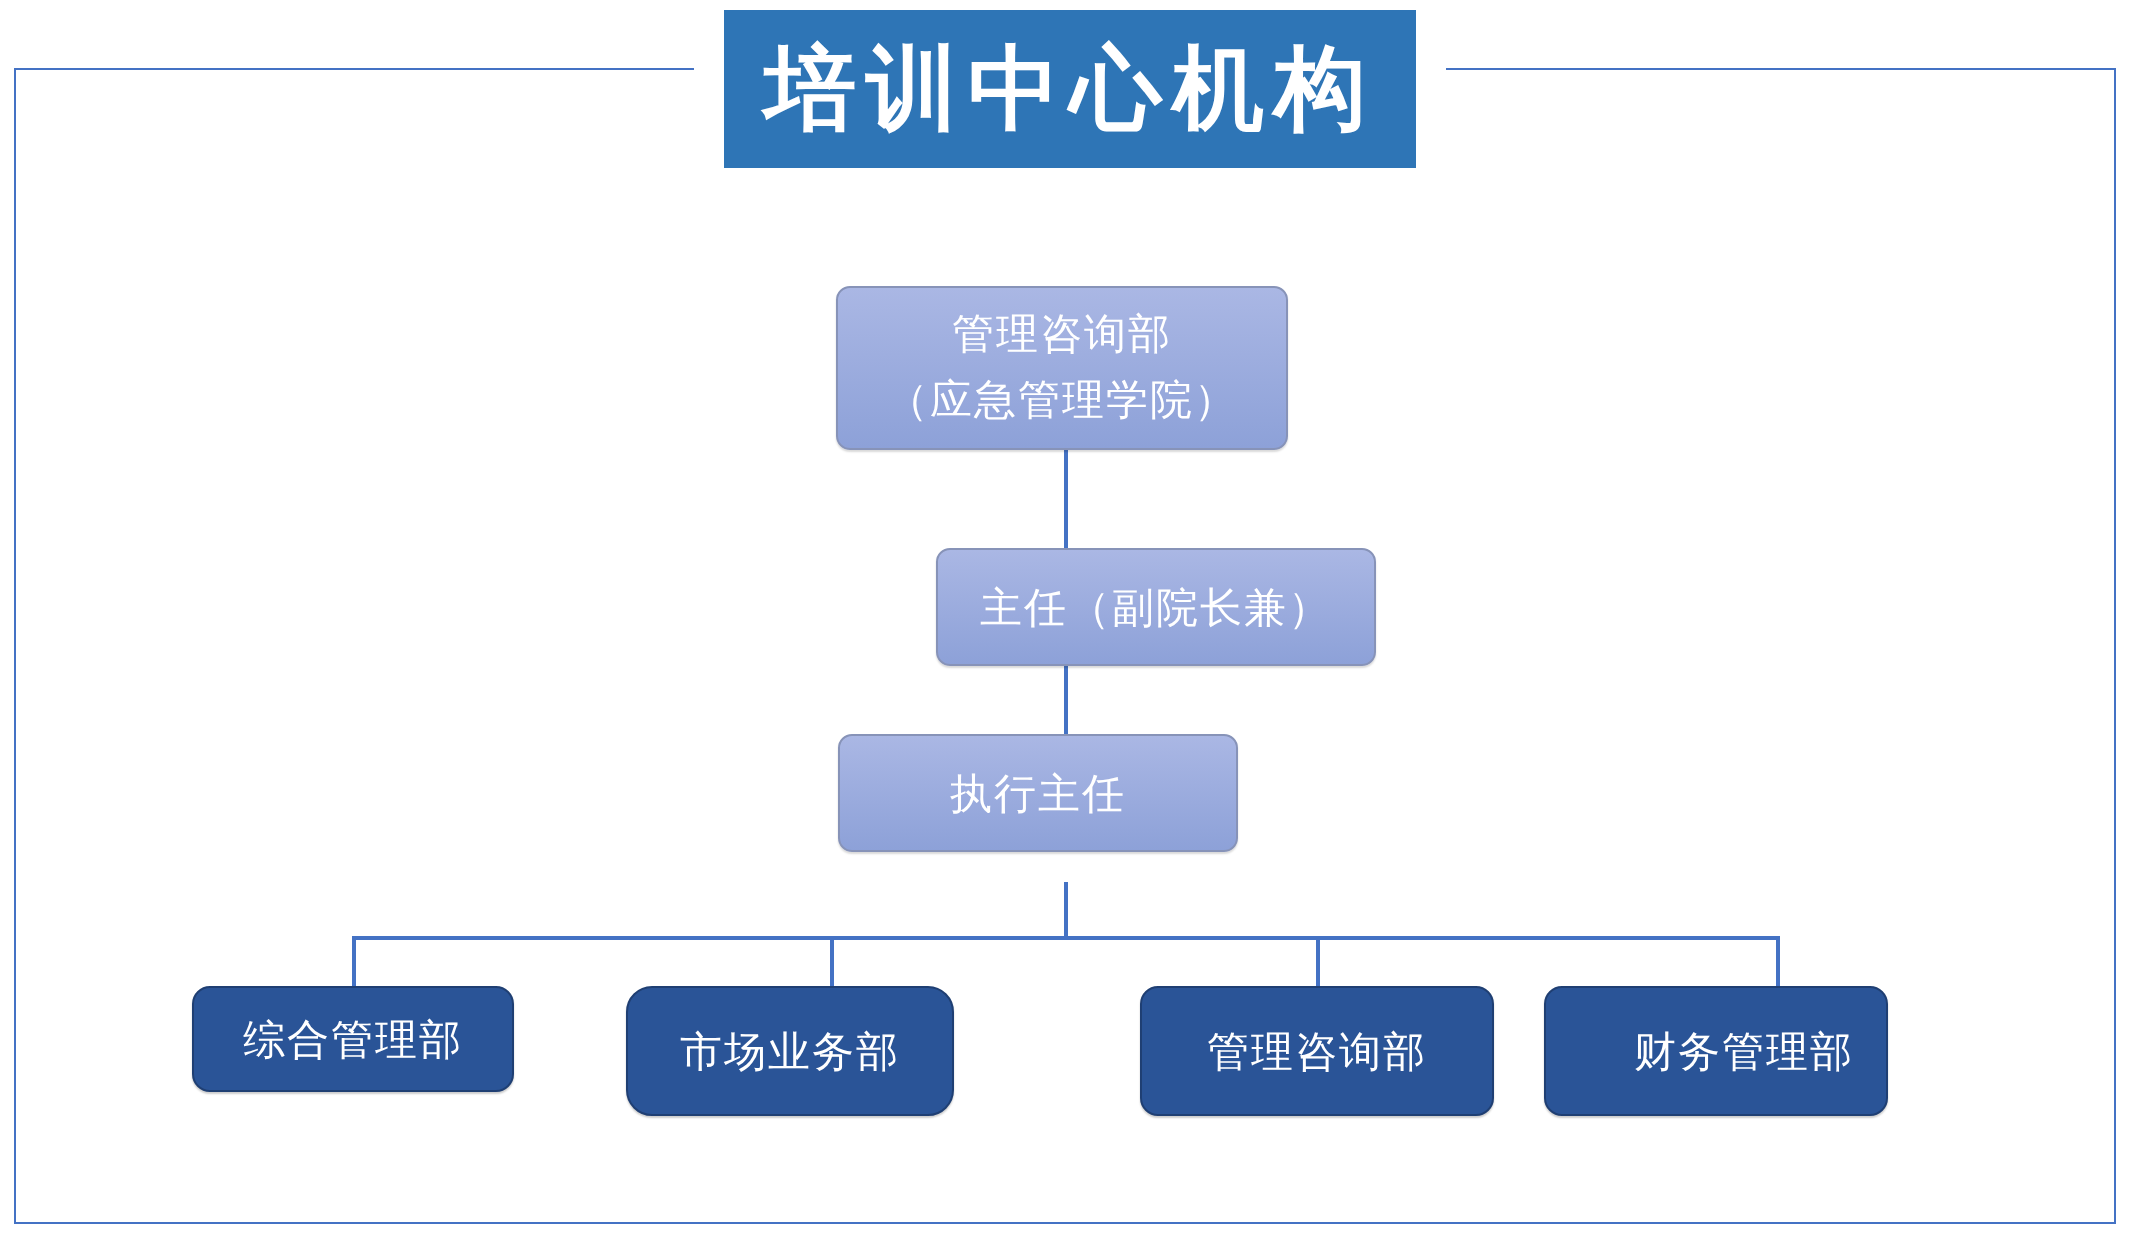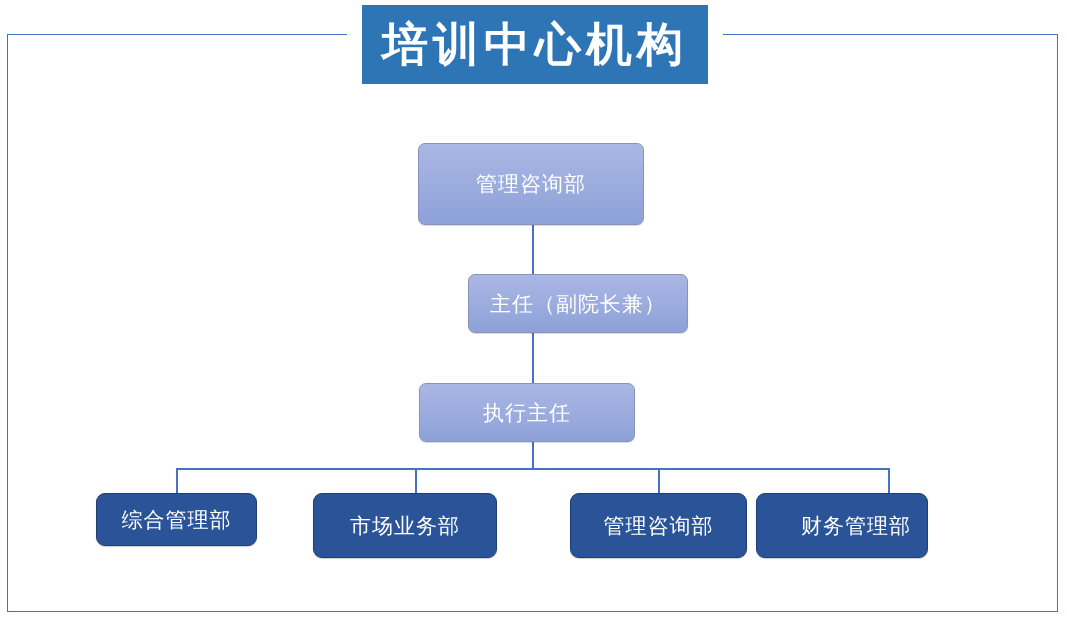--- a/index.html
+++ b/index.html
@@ -39,34 +39,34 @@
     position:absolute;box-sizing:border-box;
     background:linear-gradient(180deg,var(--light-top) 0%,var(--light-bottom) 100%);
     border:1px solid var(--light-border);border-radius:7px;
     color:var(--text);display:flex;flex-direction:column;
     align-items:center;justify-content:center;
     font-size:21px;letter-spacing:1px;text-align:center;z-index:2;
     box-shadow:0 1px 1px rgba(0,0,0,0.15);
   }
   .node-college{left:418px;top:143px;width:226px;height:82px;line-height:33px;}
   .node-director{left:420px;top:274px;width:220px;height:59px;margin-left:48px;}
-  .node-exec{left:419px;top:383px;width:216px;height:59px;}
+  .node-exec{left:419px;top:367px;width:200px;height:59px;}
   
   .darkbox{
     position:absolute;box-sizing:border-box;
     background:var(--dark-bg);
     border:1px solid var(--dark-border);border-radius:9px;
     color:var(--text);display:flex;align-items:center;justify-content:center;
     font-size:21px;letter-spacing:1px;z-index:2;
     box-shadow:0 1px 1px rgba(0,0,0,0.2);
   }
   .dept0{left:96px;top:493px;width:161px;height:53px;}
-  .dept1{left:313px;top:493px;width:184px;height:65px;}
+  .dept1{left:313px;top:493px;width:164px;height:65px;border-radius:13px;}
   .dept2{left:570px;top:493px;width:177px;height:65px;text-align:right;}
-  .dept3{left:756px;top:493px;width:172px;height:65px;padding-left:28px;}
+  .dept3{left:772px;top:493px;width:172px;height:65px;padding-left:28px;}
   
   .vline{position:absolute;width:1.5px;background:var(--connector);z-index:1;}
   .hline{position:absolute;height:1.5px;background:var(--connector);z-index:1;}
   .v1{left:532px;top:225px;height:49px;}
   .v2{left:532px;top:333px;height:50px;}
   .v3{left:532px;top:441px;height:27px;}
   .hbar{left:176px;top:468px;width:713px;}
   .d1{left:176px;top:468px;height:26px;}
   .d2{left:415px;top:468px;height:26px;}
   .d3{left:658px;top:468px;height:26px;}
@@ -85,20 +85,21 @@
 <div class="vline v2"></div>
 <div class="vline v3"></div>
 <div class="hline hbar"></div>
 <div class="vline d1"></div>
 <div class="vline d2"></div>
 <div class="vline d3"></div>
 <div class="vline d4"></div>
 
 <div class="lightbox node-college">
   <div>管理咨询部</div>
+  <div>（应急管理学院）</div>
 </div>
 
 <div class="lightbox node-director">主任（副院长兼）</div>
 
 <div class="lightbox node-exec">执行主任</div>
 
 <div class="darkbox dept0">综合管理部</div>
 <div class="darkbox dept1">市场业务部</div>
 <div class="darkbox dept2">管理咨询部</div>
 <div class="darkbox dept3">财务管理部</div>

